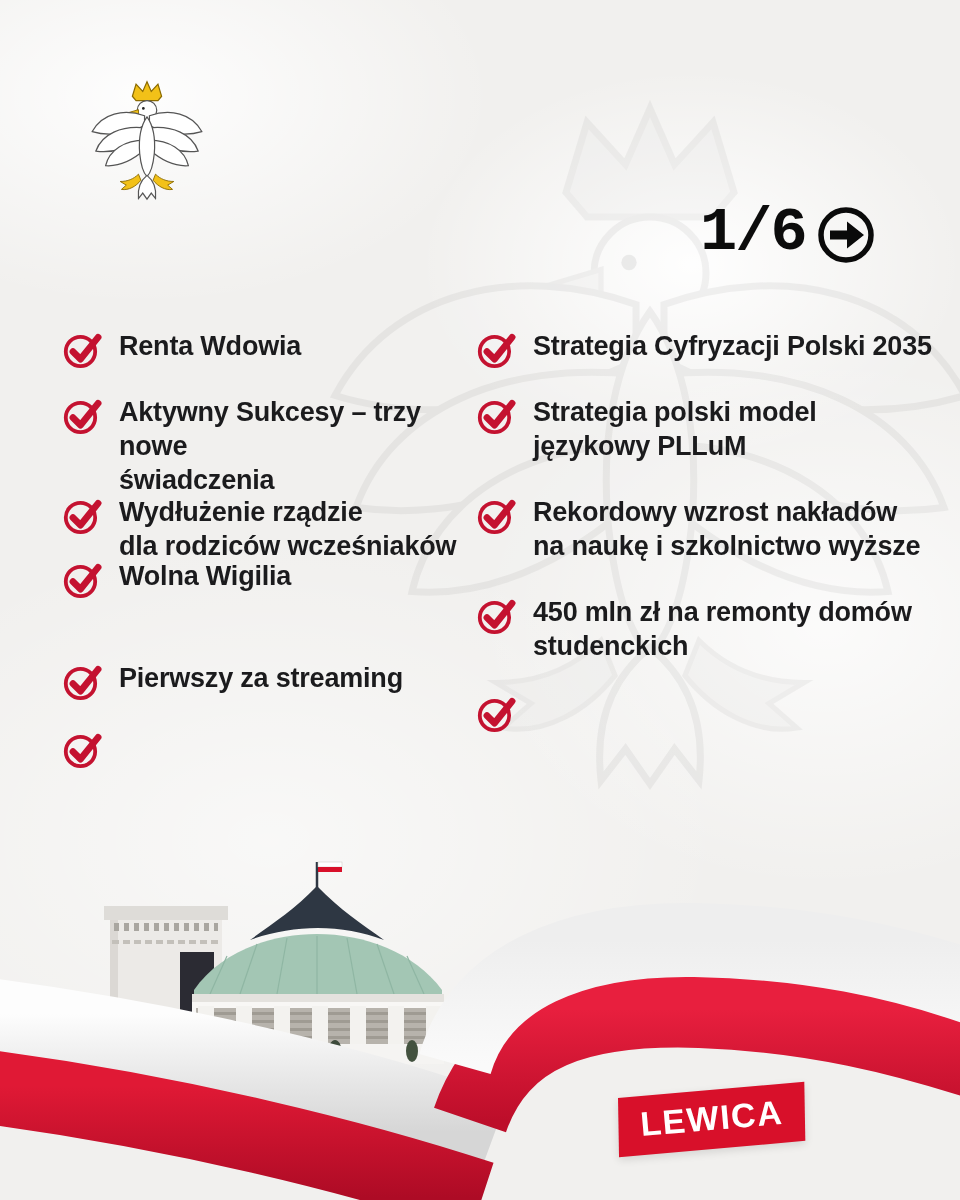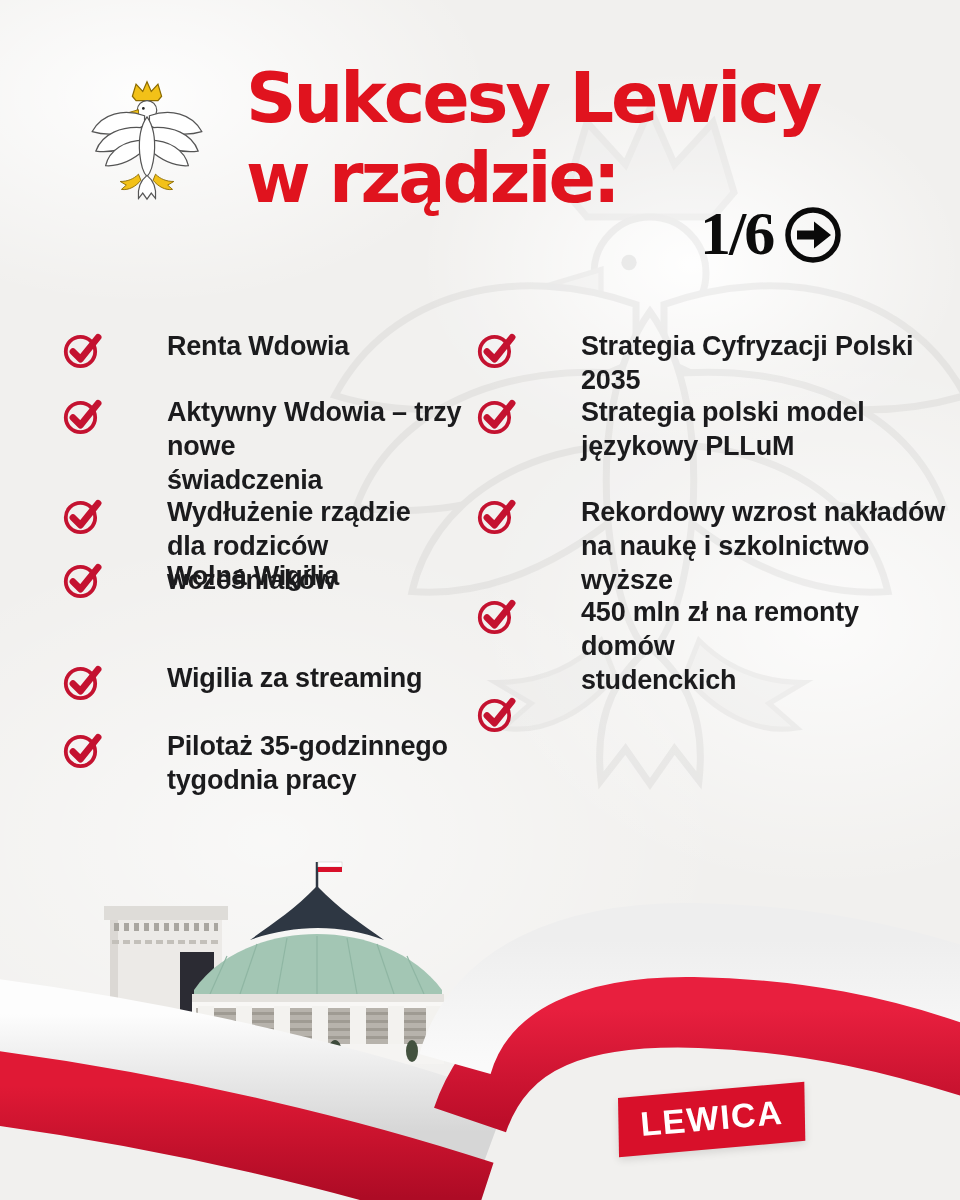--- a/index.html
+++ b/index.html
@@ -14,25 +14,25 @@
       #f1f0ee;
   }
   .abs{position:absolute;}
   
   .watermark{left:300px;top:80px;width:700px;height:820px;opacity:.07;filter:grayscale(1);pointer-events:none;}
   
   .emblem{left:86px;top:78px;width:122px;height:140px;}
   .title{left:246px;top:58px;color:#e0131e;font-family:"DejaVu Sans",sans-serif;
          font-weight:bold;font-size:70px;line-height:80px;letter-spacing:-3px;white-space:pre-line;}
   .pagination{left:700px;top:200px;display:flex;align-items:center;gap:10px;}
-  .pagination .num{font-family:Liberation Serif, serif;font-weight:bold;font-size:62px;
+  .pagination .num{font-family:Liberation Mono, monospace;font-weight:bold;font-size:62px;
                    color:#0c0c0c;letter-spacing:-2px;line-height:66px;}
   .pagination svg{width:60px;height:60px;margin-top:4px;}
   
-  .row{position:absolute;display:flex;align-items:flex-start;gap:48px;}
+  .row{position:absolute;display:flex;align-items:flex-start;}
   .check-ic{width:42px;height:42px;flex:none;}
   .item-text{margin-left:15px;margin-top:1px;font-size:27px;font-weight:bold;color:#1b1b1d;
              line-height:34px;white-space:pre-line;letter-spacing:-0.2px;}
   .colL{left:62px;width:410px;}
   .colR{left:476px;width:470px;}
   .l0{top:328px}.l1{top:394px}.l2{top:494px}.l3{top:558px}.l4{top:660px}.l5{top:728px}
   .r0{top:328px}.r1{top:394px}.r2{top:494px}.r3{top:594px}.r4{top:692px}
   
   .building{left:92px;top:858px;width:352px;height:206px;}
   .ribbon{left:0;top:0;width:960px;height:1200px;pointer-events:none;}
@@ -87,69 +87,65 @@
   </svg>
 
   <svg class="abs watermark" viewBox="0 0 200 230">
     <use href="#eagle"></use>
   </svg>
 
   <svg class="abs emblem" viewBox="0 0 200 230">
     <use href="#eagle"></use>
   </svg>
 
-  <div class="abs title">Sukcesy Lewicy
-w rządzie:</div>
 
   <div class="abs pagination">
     <span class="num">1/6</span>
     <svg viewBox="0 0 60 60">
       <circle cx="30" cy="30" r="25" fill="none" stroke="#0a0a0a" stroke-width="5.5"></circle>
       <path d="M14,25.5 L31,25.5 L31,16.5 L48,30 L31,43.5 L31,34.5 L14,34.5 Z" fill="#0a0a0a"></path>
     </svg>
   </div>
 
   <div class="row colL l0">
     <svg class="check-ic">
         <use href="#check-ic"></use>
       </svg>
     <span class="item-text">Renta Wdowia</span>
   </div>
   <div class="row colL l1">
     <svg class="check-ic">
         <use href="#check-ic"></use>
       </svg>
-    <span class="item-text">Aktywny Wdowia – trzy nowe
+    <span class="item-text">Aktywny Sukcesy – trzy nowe
 świadczenia</span>
   </div>
   <div class="row colL l2">
     <svg class="check-ic">
         <use href="#check-ic"></use>
       </svg>
     <span class="item-text">Wydłużenie rządzie
 dla rodziców wcześniaków</span>
   </div>
   <div class="row colL l3">
     <svg class="check-ic">
         <use href="#check-ic"></use>
       </svg>
     <span class="item-text">Wolna Wigilia</span>
   </div>
   <div class="row colL l4">
     <svg class="check-ic">
         <use href="#check-ic"></use>
       </svg>
-    <span class="item-text">Wigilia za streaming</span>
+    <span class="item-text">Pierwszy za streaming</span>
   </div>
   <div class="row colL l5">
     <svg class="check-ic">
         <use href="#check-ic"></use>
       </svg>
-    <span class="item-text">Pilotaż 35-godzinnego
-tygodnia pracy</span>
   </div>
 
   <div class="row colR r0">
     <svg class="check-ic">
         <use href="#check-ic"></use>
       </svg>
     <span class="item-text">Strategia Cyfryzacji Polski 2035</span>
   </div>
   <div class="row colR r1">
     <svg class="check-ic">

